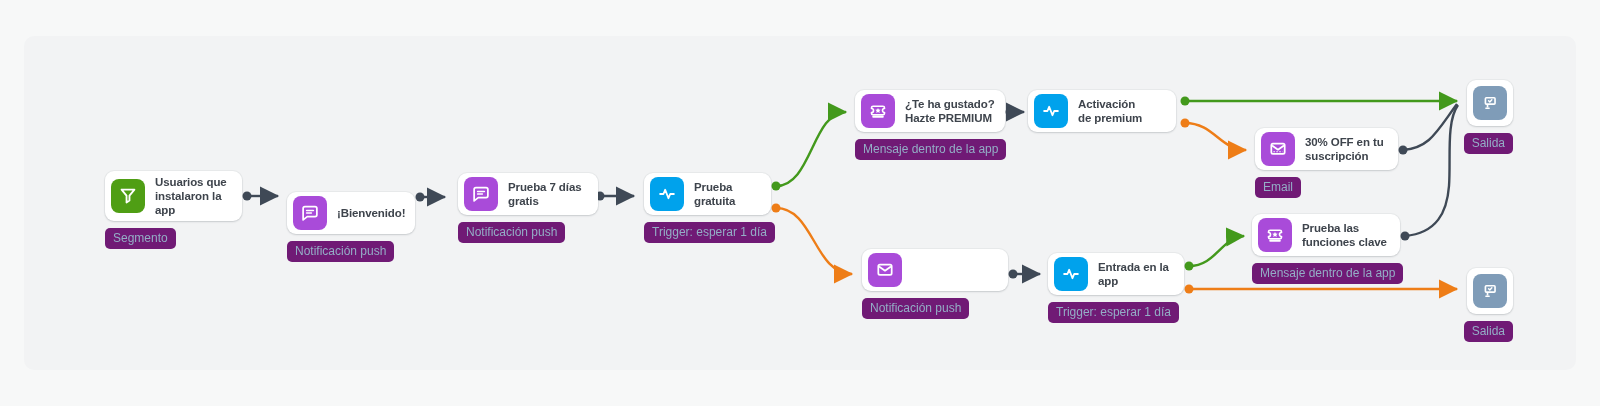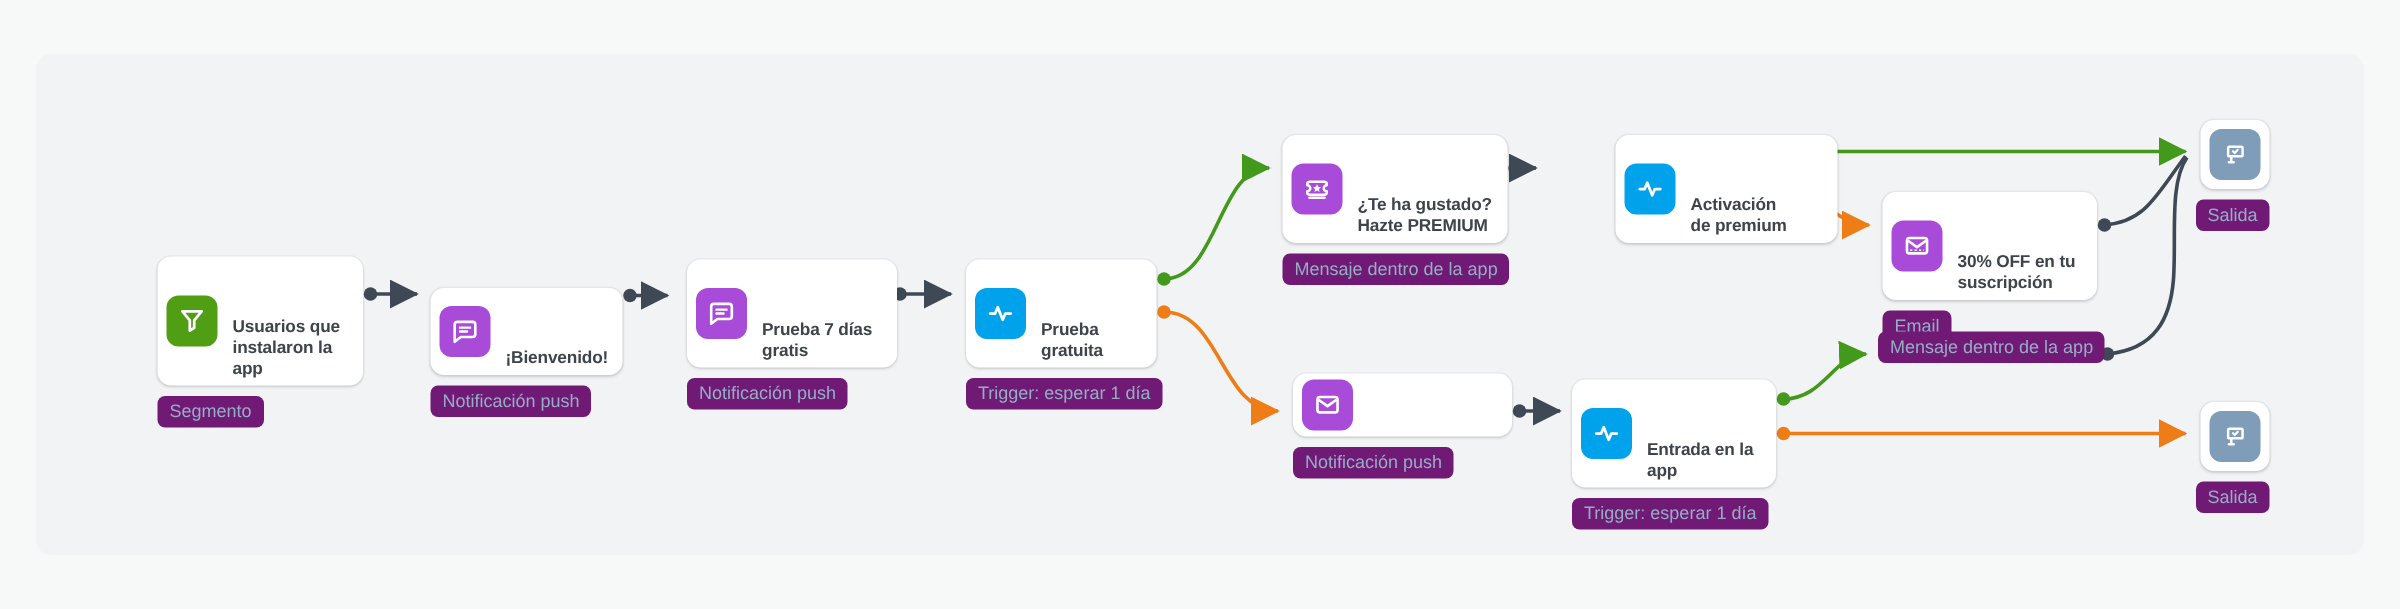--- a/index.html
+++ b/index.html
@@ -22,21 +22,21 @@
   .icon-box{
     width:34px;height:34px;border-radius:8px;flex:0 0 34px;
     display:flex;align-items:center;justify-content:center;
   }
   .ic-green{background:#4f9e14}
   .ic-purple{background:#a94bd9}
   .ic-blue{background:#00a2ec}
   .ic-slate{background:#7f9cb8}
   .node-title{
     font-size:11.5px;font-weight:700;color:#3e444c;line-height:14px;
-    white-space:pre-line;letter-spacing:-0.1px;margin-top:36px;
+    white-space:pre-line;letter-spacing:-0.1px;
   }
   .node-tag{
     margin-top:7px;background:#701a75;color:#94aec6;font-size:12px;
     line-height:17px;padding:2px 8px;border-radius:5px;white-space:nowrap;
   }
   .exit{align-items:flex-end;}
   .exit .node-card{padding:6px;min-height:46px;width:46px;justify-content:center;}
 </style>
 </head>
 <body>
@@ -174,21 +174,21 @@
           <path d="M12 8.6l.9 1.8 2 .3-1.45 1.4.35 2-1.8-.95-1.8.95.35-2-1.45-1.4 2-.3z" fill="#fff"></path>
           <path d="M6.5 18.4h11" stroke="#fff" stroke-width="1.8" stroke-linecap="round"></path>
         </svg>
     </span>
     <span class="node-title">¿Te ha gustado?
 Hazte PREMIUM</span>
   </div>
   <span class="node-tag">Mensaje dentro de la app</span>
 </div>
 
-<div class="node" style="left:1077px;top:90px;width:148px">
+<div class="node" style="left:1028px;top:90px;width:148px">
   <div class="node-card">
     <span class="icon-box ic-blue">
       <svg width="22" height="22" viewBox="0 0 24 24">
           <path d="M4.5 12h3.6l1.9-4.6 3.6 9.2 1.9-4.6h4" fill="none" stroke="#fff" stroke-width="2" stroke-linejoin="round" stroke-linecap="round"></path>
         </svg>
     </span>
     <span class="node-title">Activación
 de premium</span>
   </div>
 </div>
@@ -241,20 +241,31 @@
           <path d="M4.5 12h3.6l1.9-4.6 3.6 9.2 1.9-4.6h4" fill="none" stroke="#fff" stroke-width="2" stroke-linejoin="round" stroke-linecap="round"></path>
         </svg>
     </span>
     <span class="node-title">Entrada en la
 app</span>
   </div>
   <span class="node-tag">Trigger: esperar 1 día</span>
 </div>
 
 <div class="node" style="left:1252px;top:214px;width:148px">
+  <div class="node-card">
+    <span class="icon-box ic-purple">
+      <svg width="22" height="22" viewBox="0 0 24 24">
+          <path d="M6.7 6.8h10.6a1.8 1.8 0 0 1 1.8 1.8v.7a2.2 2.2 0 0 0 0 4.4v.7a1.8 1.8 0 0 1-1.8 1.8H6.7a1.8 1.8 0 0 1-1.8-1.8v-.7a2.2 2.2 0 0 0 0-4.4v-.7a1.8 1.8 0 0 1 1.8-1.8z" fill="none" stroke="#fff" stroke-width="1.8" stroke-linejoin="round"></path>
+          <path d="M12 8.6l.9 1.8 2 .3-1.45 1.4.35 2-1.8-.95-1.8.95.35-2-1.45-1.4 2-.3z" fill="#fff"></path>
+          <path d="M6.5 18.4h11" stroke="#fff" stroke-width="1.8" stroke-linecap="round"></path>
+        </svg>
+    </span>
+    <span class="node-title">Prueba las
+funciones clave</span>
+  </div>
   <span class="node-tag">Mensaje dentro de la app</span>
 </div>
 
 <div class="node exit" style="left:1467px;top:268px;width:46px">
   <div class="node-card">
     <span class="icon-box ic-slate">
       <svg width="22" height="22" viewBox="0 0 24 24">
           <rect x="7" y="6.3" width="10.5" height="7" rx="1" fill="none" stroke="#fff" stroke-width="1.8"></rect>
           <path d="M10.5 9.6l1.3 1.3 2.2-2.4" fill="none" stroke="#fff" stroke-width="1.6" stroke-linecap="round" stroke-linejoin="round"></path>
           <path d="M9.3 13.3v3.6" stroke="#fff" stroke-width="1.8"></path>

